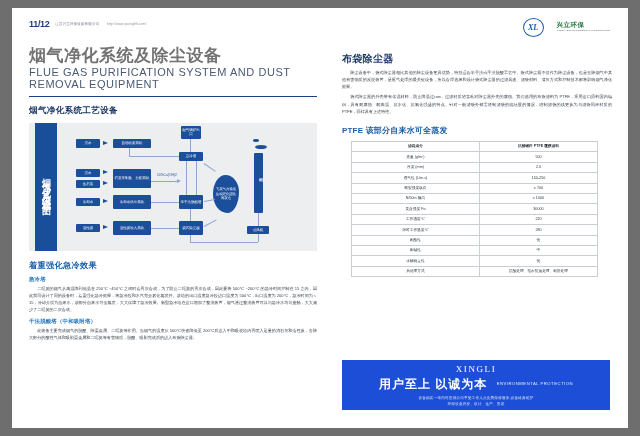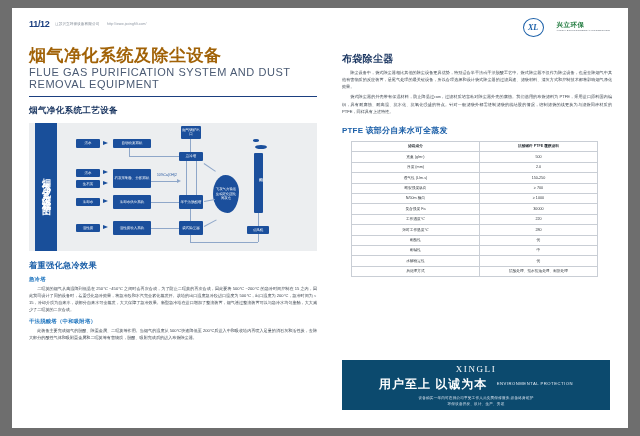--- a/index.html
+++ b/index.html
@@ -20,21 +20,21 @@
       display:flex;align-items:center;justify-content:center;font-size:8px;color:#1a5fa8;
       font-family:"Liberation Serif",serif;font-style:italic;font-weight:bold;}
   .logo .ltxt{display:flex;flex-direction:column;line-height:1;}
   .logo .lcn{font-size:6.5px;color:#1f7a3d;font-weight:bold;letter-spacing:.5px;}
   .logo .len{font-size:2.5px;color:#57606c;letter-spacing:.2px;margin-top:1.5px;}
   .ghost{position:absolute;right:20px;top:4px;font-size:62px;color:#eef2f7;
       font-family:"Liberation Serif",serif;font-style:italic;font-weight:bold;z-index:0;}
 
   
   .lcol{position:absolute;left:17px;top:38px;width:288px;}
-  .h1cn{font-size:17px;font-weight:bold;color:#a16207;letter-spacing:.5px;line-height:1.15;}
+  .h1cn{font-size:17px;font-weight:bold;color:#737373;letter-spacing:.5px;line-height:1.15;}
   .h1en{font-size:11px;color:#44goal;color:#4a5a73;letter-spacing:.55px;}
   .rule{margin-top:6px;height:1.4px;background:#1b3f80;}
   .h2{margin-top:8px;font-size:8.6px;font-weight:bold;color:#17335f;letter-spacing:.3px;}
 
   
   .flow{position:relative;margin-top:6px;width:288px;height:128px;background:#eceef0;}
   .flowbar{position:absolute;left:6px;top:0;width:22px;height:128px;background:#194f9a;
       display:flex;align-items:center;justify-content:center;}
   .flowbar span{writing-mode:vertical-rl;font-size:9px;font-weight:bold;color:#fff;letter-spacing:3.5px;}
   .fbox{position:absolute;background:#1b4f9c;color:#fff;font-size:3.5px;line-height:1.35;
@@ -60,21 +60,21 @@
   .rpara{margin-top:3px;font-size:4.1px;line-height:1.75;color:#3c444e;text-align:justify;text-indent:8.2px;}
   .rh3{margin-top:10px;font-size:8px;font-weight:bold;color:#1b5fa8;letter-spacing:.2px;}
 
   table.spec{margin-top:5px;width:247px;margin-left:9px;border-collapse:collapse;}
   table.spec th,table.spec td{border:.4px solid #c9ced5;font-size:3.7px;color:#33393f;
       text-align:center;padding:2.4px 1px;line-height:1.25;}
   table.spec th{font-weight:bold;background:#fff;}
   table.spec td.k{width:52%;}
 
   
-  .foot{position:absolute;left:330px;top:352px;width:268px;height:50px;background:#0c4a6e;
+  .foot{position:absolute;left:330px;top:352px;width:268px;height:50px;background:#1d4ed8;
       color:#fff;text-align:center;box-sizing:border-box;padding-top:4px;}
   .fxl{font-family:"Liberation Serif",serif;font-size:9px;letter-spacing:1.6px;}
   .fslogan{margin-top:2px;font-size:12px;font-weight:bold;letter-spacing:1px;display:inline-block;vertical-align:middle;}
   .fen{font-size:4.2px;letter-spacing:.5px;display:inline-block;vertical-align:middle;margin-left:5px;color:#e4ebf4;}
   .fl{margin-top:3px;font-size:3.6px;color:#dde6f1;letter-spacing:.2px;line-height:1.6;}
 </style>
 </head>
 <body>
 
 <div id="page">

